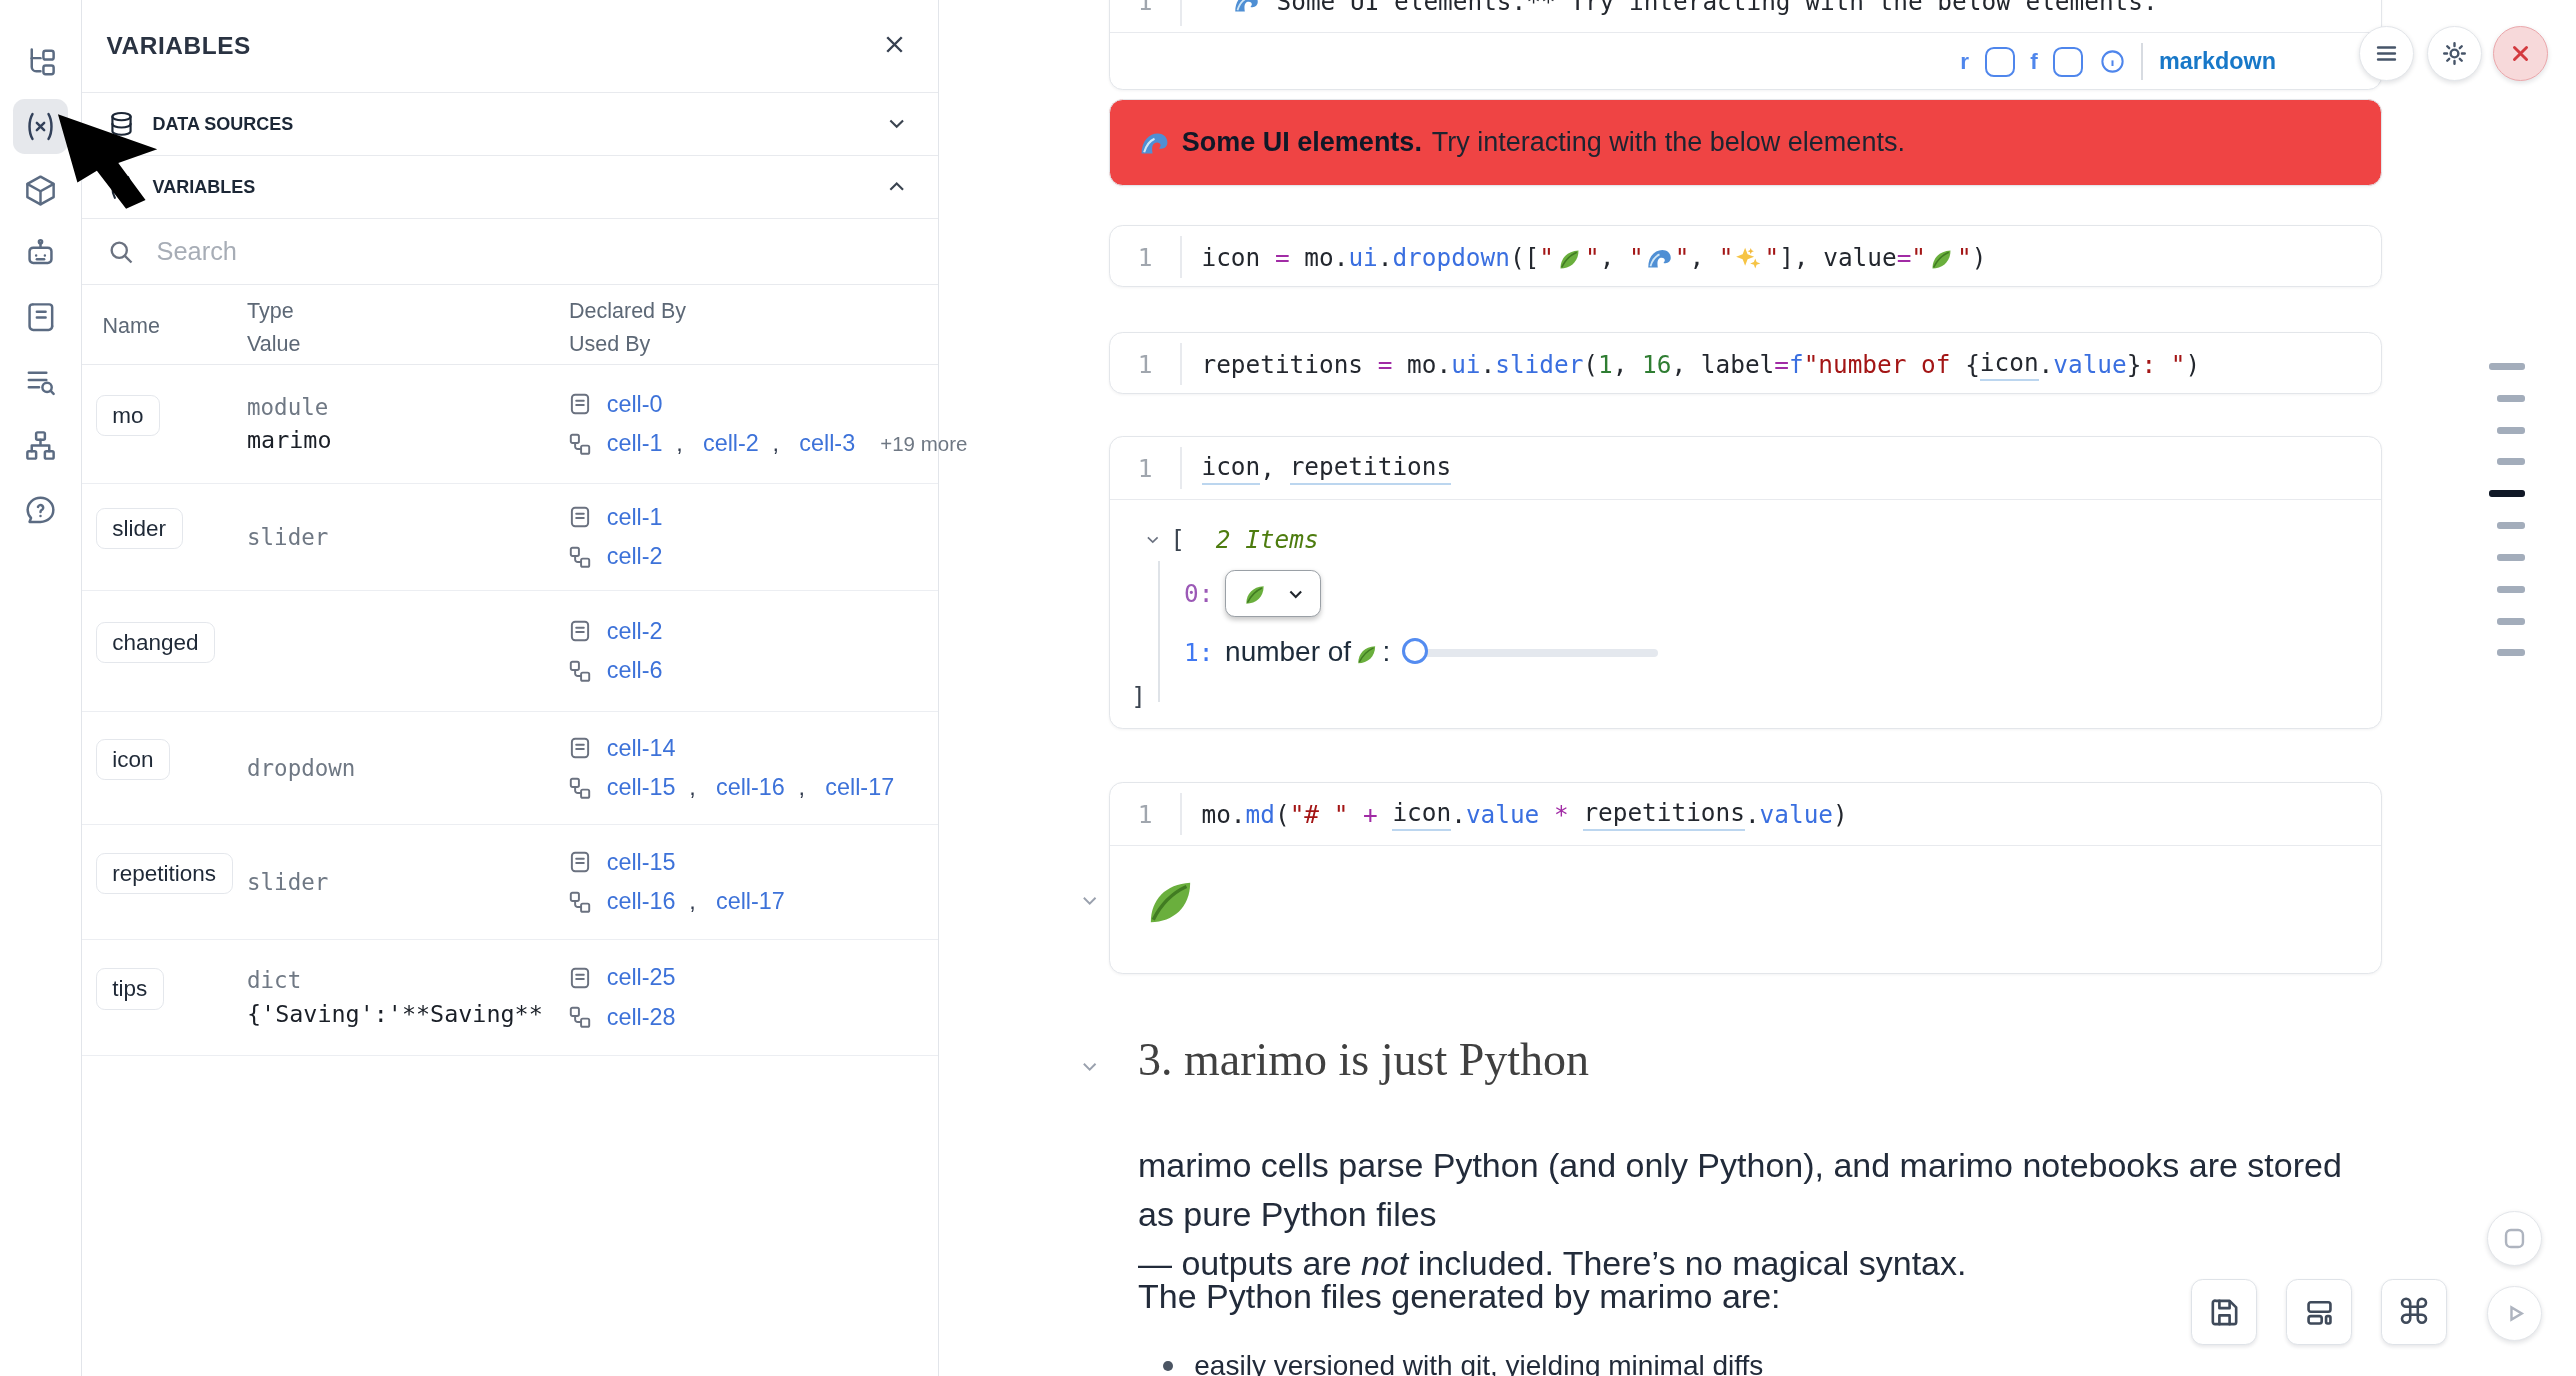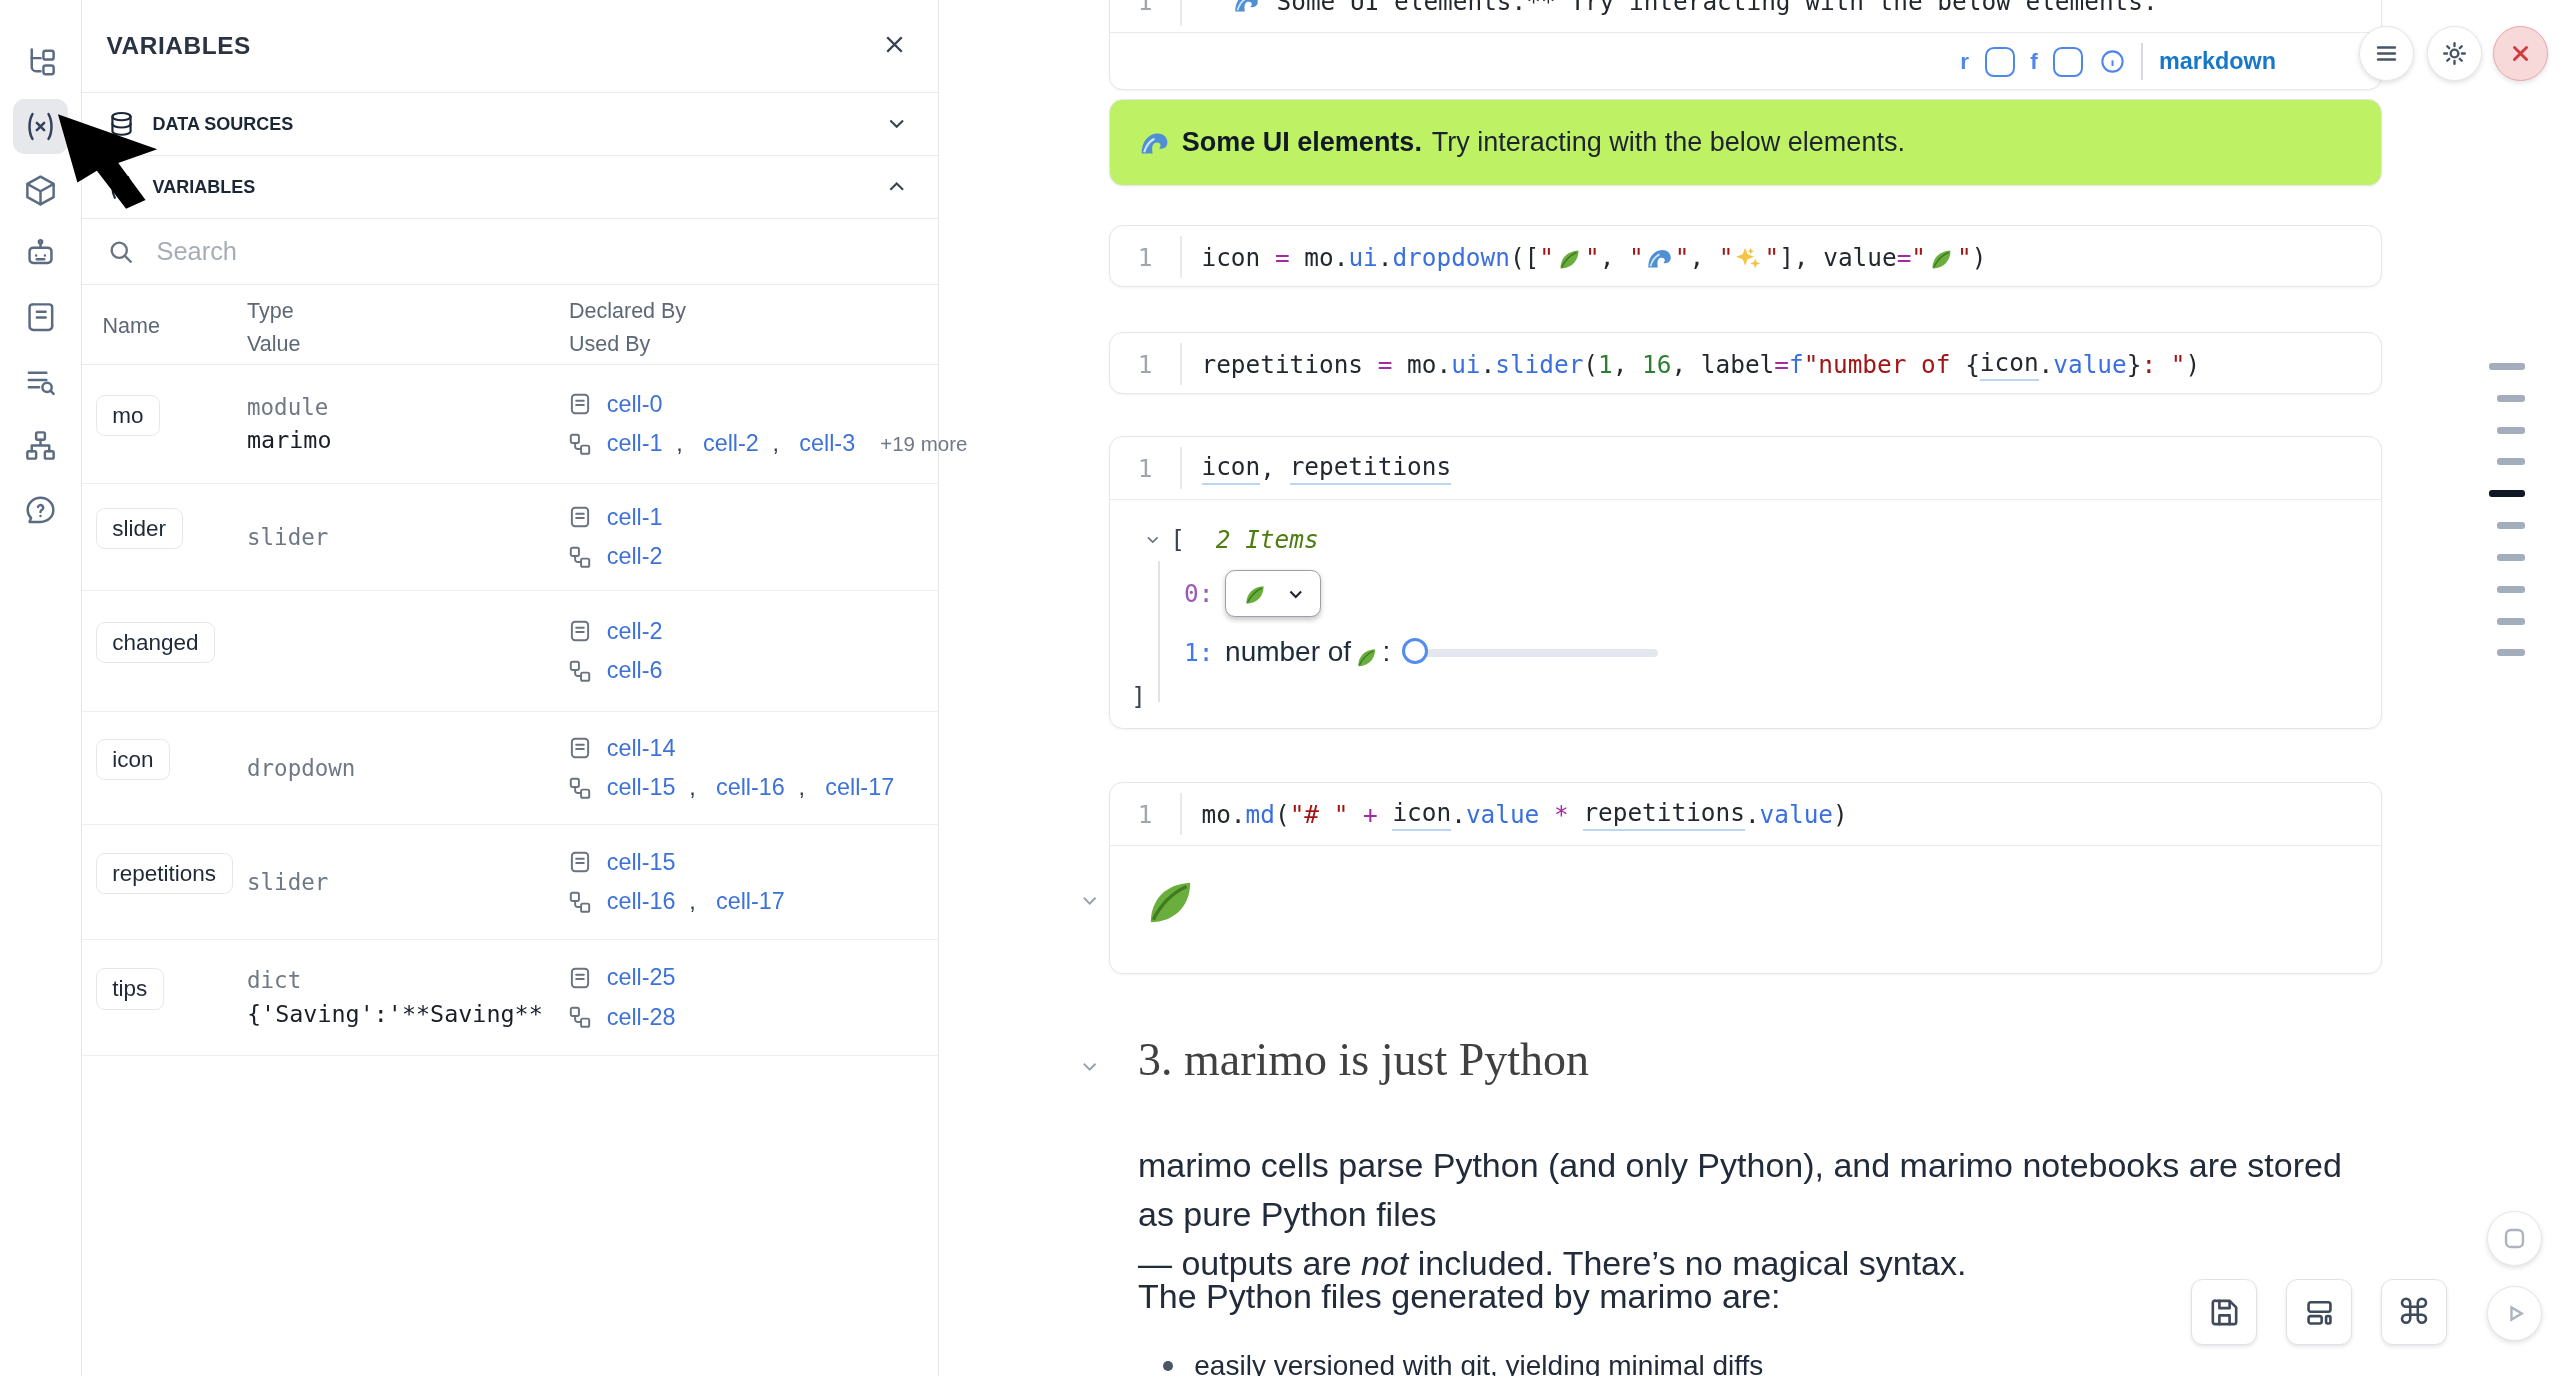--- a/index.html
+++ b/index.html
@@ -85,42 +85,42 @@
   .cell-top .code-row{height:90px;}
   .cell-top .code-abs{position:absolute;top:45px;left:0;right:0;display:flex;align-items:center;}
   .cell-footer{height:57px;display:flex;align-items:center;justify-content:flex-end;
         gap:15.6px;padding-right:105px;}
   .hint-label{color:#4f86ec;font-size:22.5px;font-weight:700;}
   .hint-box{width:26px;height:26px;border:2.4px solid #4f86ec;border-radius:8.8px;}
   .info-ico{width:27px;height:27px;stroke:#4f86ec;fill:none;stroke-width:1.8;}
   .vdivider{width:2px;height:37px;background:#d7dbe1;}
   .lang-label{color:#1878c8;font-size:23.4px;font-weight:700;}
 
-  .out-box{position:absolute;left:0;width:1273px;background:#bef264;border:1.5px solid #e3e6ea;
+  .out-box{position:absolute;left:0;width:1273px;background:#ef4444;border:1.5px solid #e3e6ea;
         border-radius:13.7px;box-shadow:0 1px 2.9px rgba(16,24,40,.05);box-sizing:border-box;}
   .md-out{display:flex;align-items:center;gap:9.8px;padding-left:27px;height:100%;
         font-size:27px;color:#1d2430;}
   .md-out b{color:#111827;}
 
   
   .tree{padding:25.4px 0 0 33px;font-family:"DejaVu Sans Mono",monospace;font-size:24.4px;
         color:#3b4450;position:relative;}
   .tree-head{display:flex;align-items:center;gap:7.8px;}
   .tree-chev{width:19.5px;height:19.5px;stroke:#6b7280;fill:none;stroke-width:2;}
   .tree-count{color:#4d7c0f;font-style:italic;margin-left:23px;}
   .tree-guide{position:absolute;left:48px;top:61px;height:141px;width:1.5px;background:#dfe3e8;}
   .tree-item{margin-left:41px;display:flex;align-items:center;gap:11.7px;}
   .idx0{color:#9b59b6;}
   .idx1{color:#4078f2;}
   .dd-widget{display:inline-flex;align-items:center;justify-content:center;gap:15.6px;
         width:94px;height:45px;border:1.5px solid #9aa0a6;border-radius:9.8px;background:#fff;
         box-shadow:0 2.9px 4.9px rgba(0,0,0,.22);}
   .dd-chev{width:21.5px;height:21.5px;stroke:#22272e;fill:none;stroke-width:2.4;}
   .slider-label{font-family:"Liberation Sans",sans-serif;font-size:28px;color:#1d2b3a;
-        display:inline-flex;align-items:flex-end;gap:1px;}
+        display:inline-flex;align-items:center;gap:1px;}
   .slider{position:relative;width:256px;height:29px;flex:none;}
   .slider .track{position:absolute;left:13.7px;right:0;top:10.7px;height:8.8px;background:#e4e8ee;
         border-radius:4.9px;}
   .slider .handle{position:absolute;left:0;top:0;width:26px;height:26px;border-radius:50%;
         background:#fff;border:3.4px solid #548cf0;box-sizing:border-box;}
   .leaf-out{padding:25.4px 0 0 29px;}
   .collapse-chev{position:absolute;width:23.4px;height:23.4px;stroke:#9aa1ae;fill:none;stroke-width:2;}
 
   
   .h-section{position:absolute;left:0;width:1273px;}

